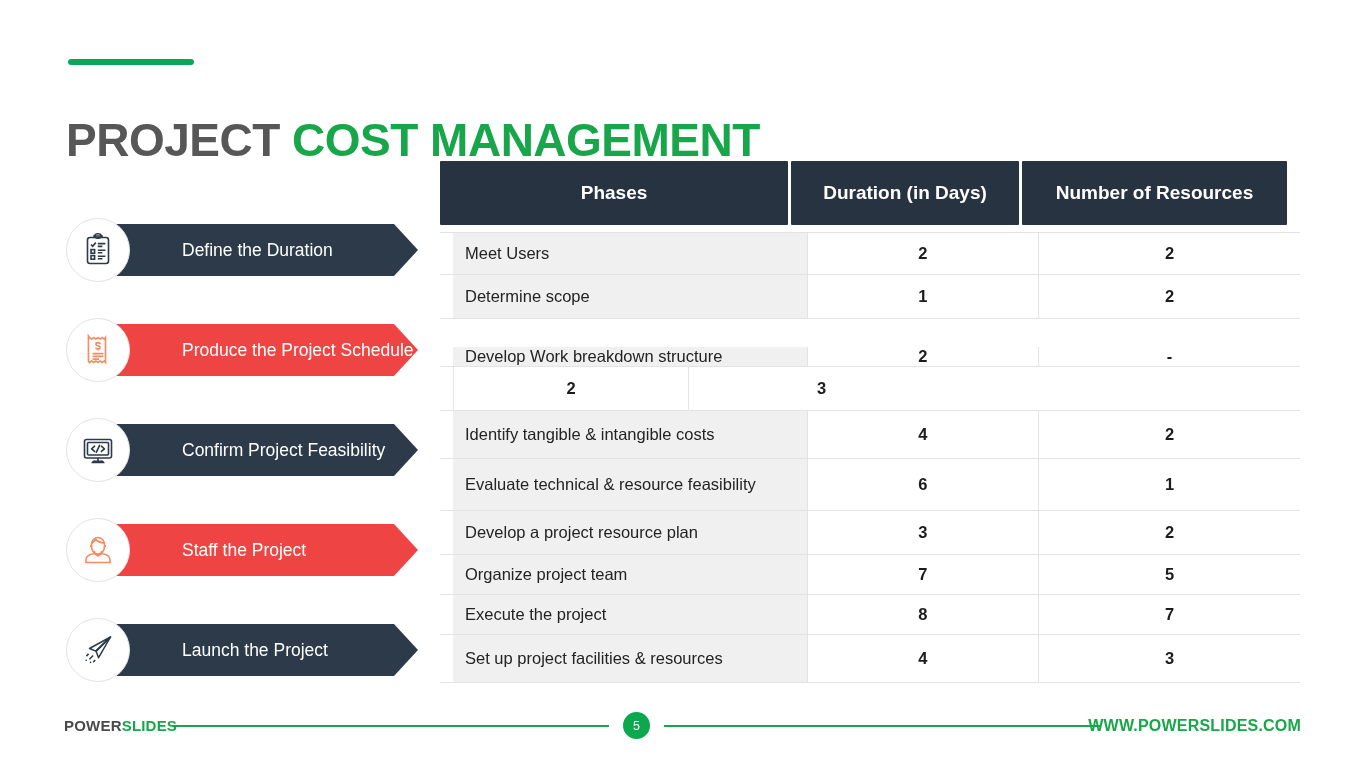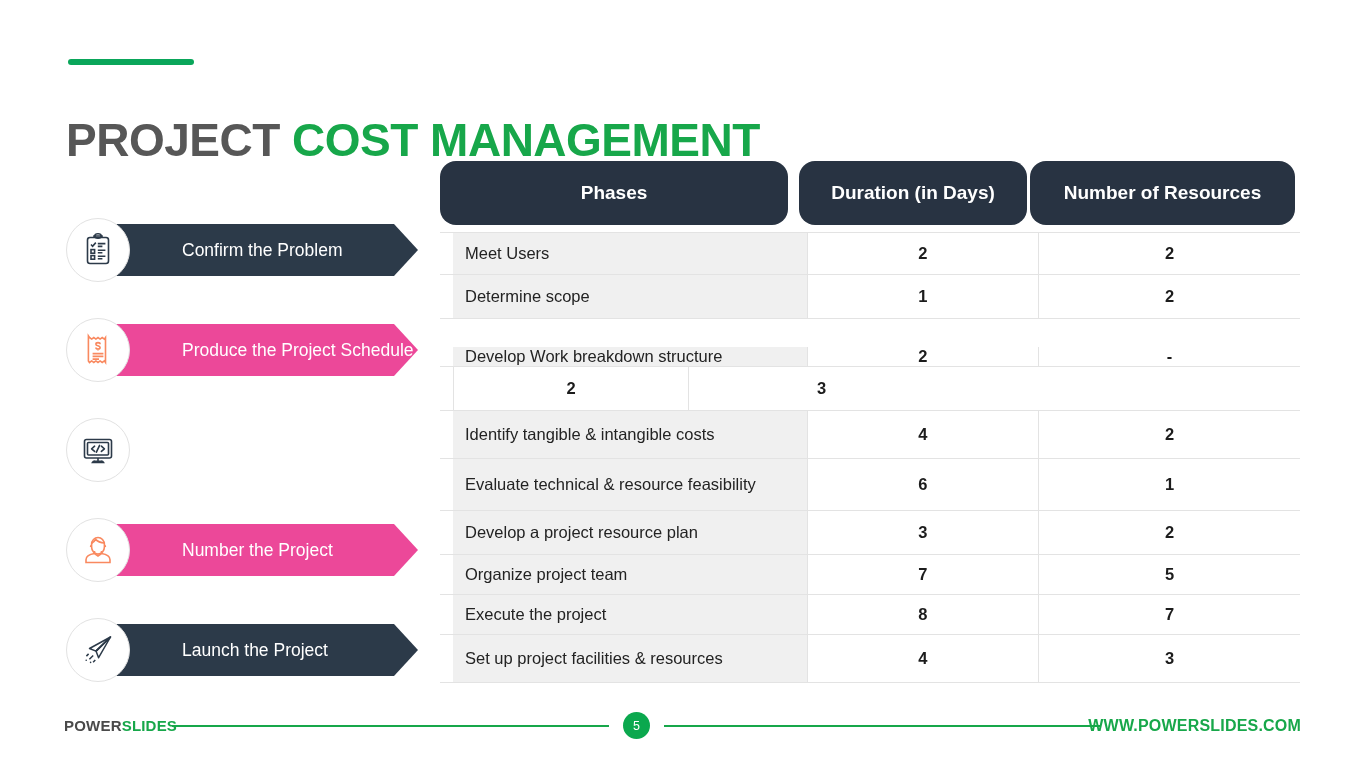--- a/index.html
+++ b/index.html
@@ -57,21 +57,21 @@
   .step-arrow {
     position: absolute;
     left: 34px; top: 6px;
     width: 318px; height: 52px;
     -webkit-clip-path: polygon(0 0, calc(100% - 24px) 0, 100% 50%, calc(100% - 24px) 100%, 0 100%);
     clip-path: polygon(0 0, calc(100% - 24px) 0, 100% 50%, calc(100% - 24px) 100%, 0 100%);
     display: flex;
     align-items: center;
   }
   .step-arrow.dark { background: #2c3a49; }
-  .step-arrow.orange { background: #ec4899; }
+  .step-arrow.orange { background: #ef4444; }
   .step-label {
     margin-left: 82px;
     color: #ffffff;
     font-size: 17.5px;
     font-weight: 400;
     white-space: nowrap;
   }
 
   .step-circle {
     position: absolute;
@@ -93,31 +93,31 @@
     left: 440px; top: 161px;
     width: 860px;
   }
   .thead {
     display: flex;
     gap: 3px;
     height: 64px;
   }
   .th {
     background: #283342;
-    border-radius: 16px;
+    border-radius: 1px;
     color: #ffffff;
     font-size: 19px;
     font-weight: bold;
     display: flex;
     align-items: center;
     justify-content: center;
     white-space: nowrap;
   }
   .th-phases { width: 348px; }
-  .th-duration { width: 228px; margin-left: 8px; }
+  .th-duration { width: 228px; }
   .th-resources { width: 265px; }
 
   .tbody {
     margin-top: 7px;
     display: flex;
     flex-direction: column;
     border-top: 1px solid #e3e3e3;
   }
   .trow {
     display: flex;
@@ -212,21 +212,21 @@
   <div class="title-bar"></div>
   <h1 class="page-title">
     <span class="t-dark">PROJECT</span>
     <span class="t-green">COST MANAGEMENT</span>
   </h1>
 
   <div class="steps">
 
     <div class="step step-0">
       <div class="step-arrow dark">
-        <span class="step-label">Confirm the Problem</span>
+        <span class="step-label">Define the Duration</span>
       </div>
       <div class="step-circle">
         <svg width="34" height="34" viewBox="0 0 34 34" fill="none" stroke="#2c3a49" stroke-width="1.6">
           <rect x="6.5" y="4.5" width="21" height="26" rx="2.5"></rect>
           <path d="M13 4.5 V3 h8 v1.5"></path>
           <ellipse cx="17" cy="3" rx="3.2" ry="2.2"></ellipse>
           <path d="M10 11.5 l1.6 1.7 l3.2 -3.6" stroke-width="1.6"></path>
           <rect x="10" y="16.6" width="3.6" height="3.6"></rect>
           <rect x="10" y="22.6" width="3.6" height="3.6"></rect>
           <path d="M16.8 10.6 h7.6 M16.8 13.4 h4.6"></path>
@@ -247,36 +247,39 @@
                    l-1.1 -1.6 V2.9 z"></path>
           <path d="M17 9.2 v1.1 M17 16.4 v1.1"></path>
           <path d="M19.1 11.2 c0 -1 -1 -1.6 -2.1 -1.6 c-1.1 0 -2.1 0.6 -2.1 1.6 c0 2 4.2 1.2 4.2 3.2
                    c0 1 -1 1.6 -2.1 1.6 c-1.1 0 -2.1 -0.6 -2.1 -1.6"></path>
           <path d="M11.6 20.6 h10.8 M11.6 23.4 h10.8 M11.6 26.1 h6.4"></path>
         </svg>
       </div>
     </div>
 
     <div class="step step-2">
+      <div class="step-arrow dark">
+        <span class="step-label">Confirm Project Feasibility</span>
+      </div>
       <div class="step-circle">
         <svg width="34" height="34" viewBox="0 0 34 34" fill="none" stroke="#2c3a49" stroke-width="1.6">
           <rect x="3.5" y="6.5" width="27" height="18.5" rx="2"></rect>
           <rect x="6.5" y="9.5" width="21" height="12.5" rx="1"></rect>
           <path d="M13.6 13.2 l-3 2.6 l3 2.6" stroke-linecap="round" stroke-linejoin="round"></path>
           <path d="M20.4 13.2 l3 2.6 l-3 2.6" stroke-linecap="round" stroke-linejoin="round"></path>
           <path d="M18.6 12.4 l-3.2 6.8" stroke-linecap="round"></path>
           <path d="M17 25 v3.2"></path>
           <path d="M11.5 29.5 h11 a2.5 2.5 0 0 0 -2.5 -1.3 h-6 a2.5 2.5 0 0 0 -2.5 1.3 z"></path>
         </svg>
       </div>
     </div>
 
     <div class="step step-3">
       <div class="step-arrow orange">
-        <span class="step-label">Number the Project</span>
+        <span class="step-label">Staff the Project</span>
       </div>
       <div class="step-circle">
         <svg width="34" height="34" viewBox="0 0 34 34" fill="none" stroke="#f9895f" stroke-width="1.6">
           <path d="M10.6 11.5 a6.4 7 0 0 1 12.8 0 v2.6 a6.4 7 0 0 1 -12.8 0 z"></path>
           <path d="M10.4 10.4 c2 -0.9 3.4 -2.4 4.2 -4 c1.8 1.9 5 3.3 8.8 3.6"></path>
           <path d="M9.6 14 a1.6 1.9 0 0 1 1 -1.9 M24.4 14 a1.6 1.9 0 0 0 -1 -1.9"></path>
           <path d="M5 29.5 v-2.8 c0 -3.3 4 -5.5 8.5 -6.2 l3.5 2.6 l3.5 -2.6 c4.5 0.7 8.5 2.9 8.5 6.2 v2.8 z"></path>
           <path d="M13.5 20.5 v-2.6 M20.5 20.5 v-2.6"></path>
         </svg>
       </div>

